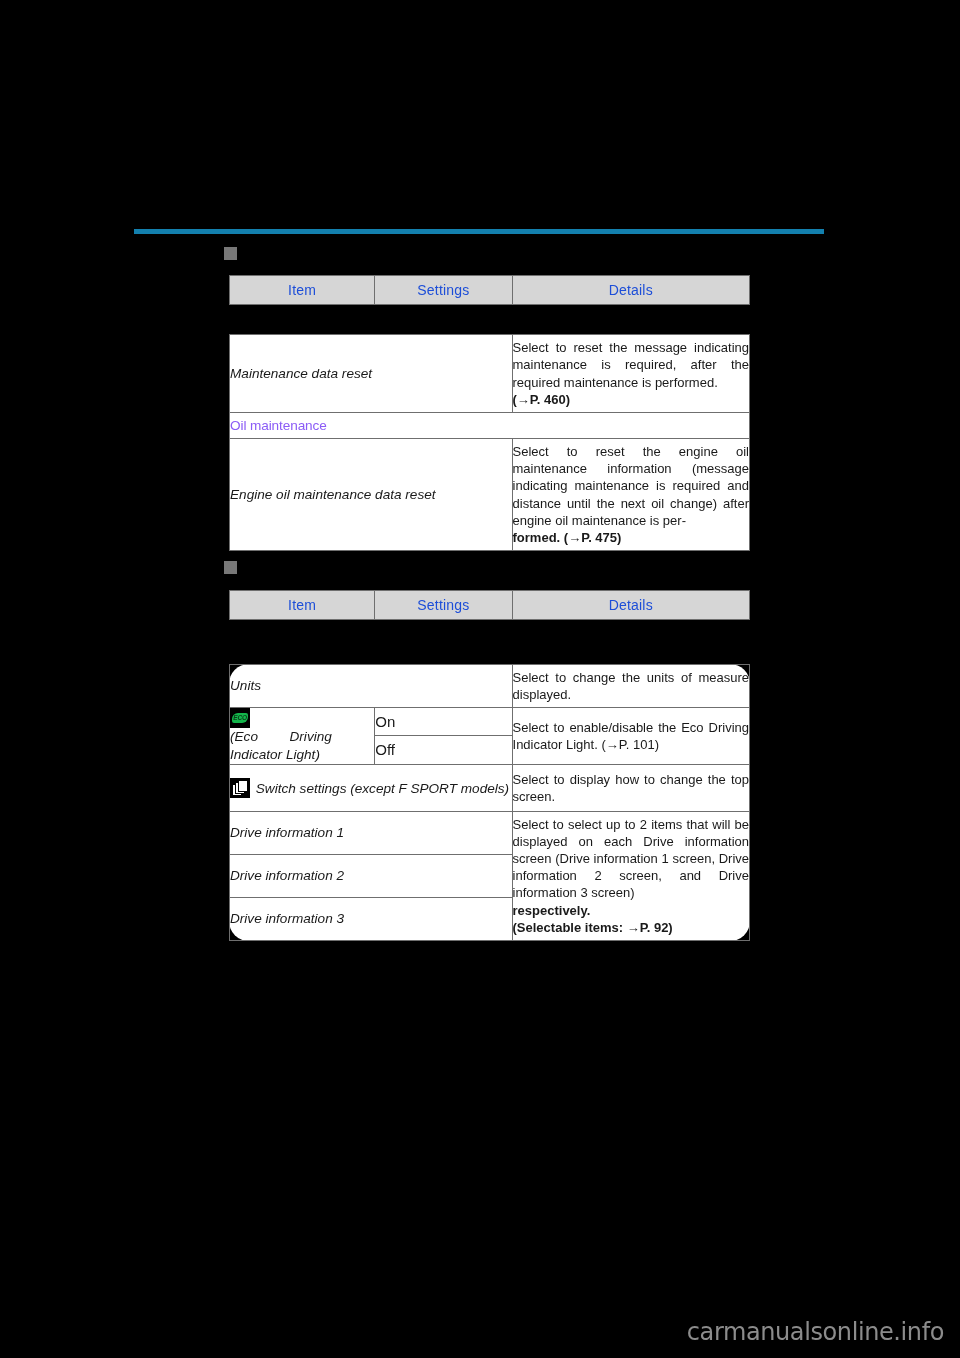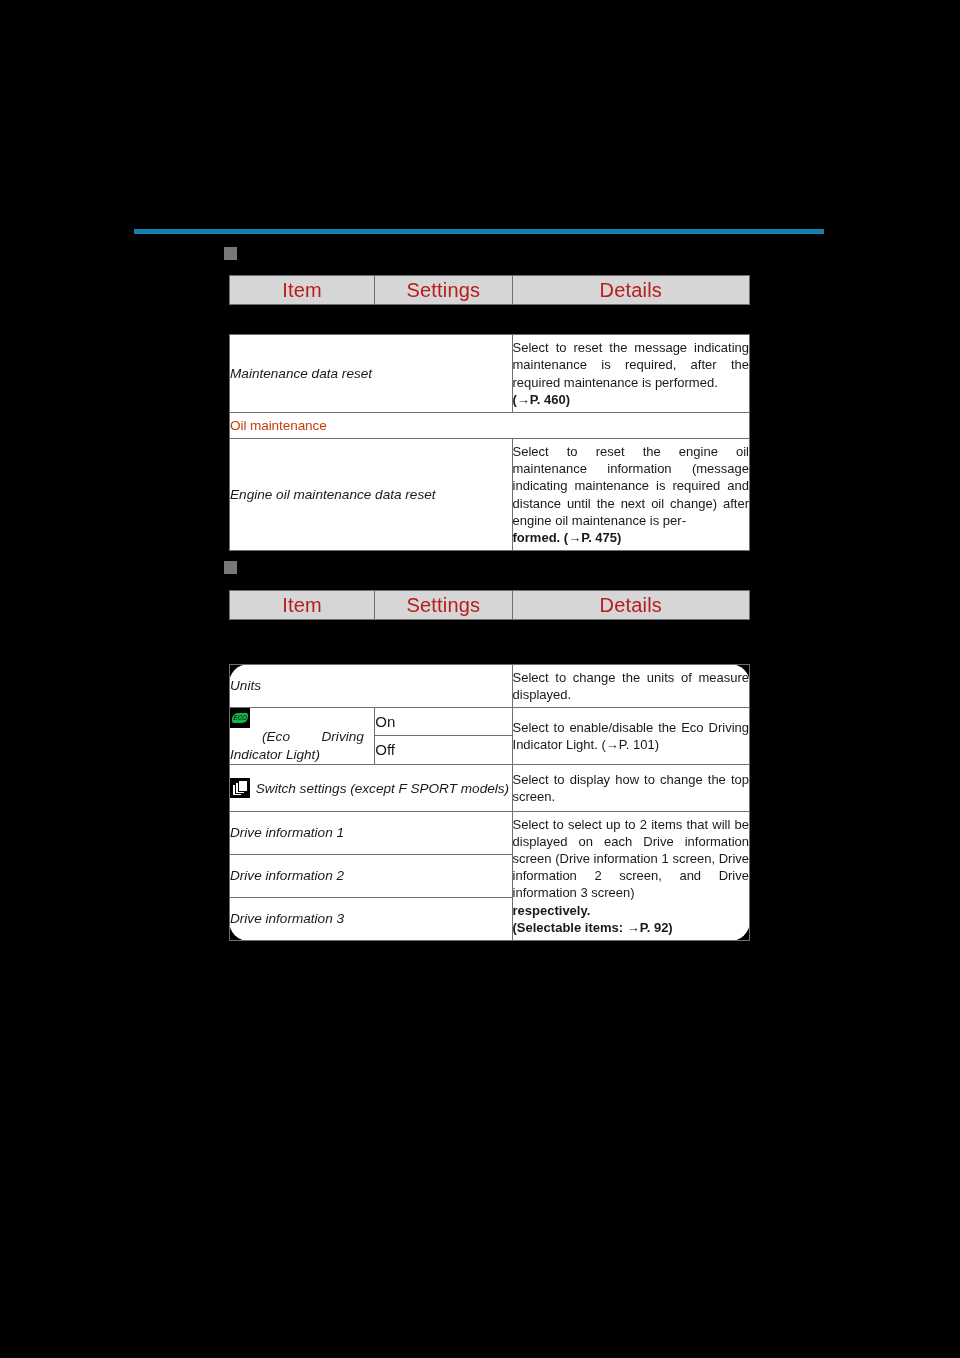--- a/index.html
+++ b/index.html
@@ -61,23 +61,23 @@
 
   
   .hdr-tbl {
     width: 521px;
     background: #d6d6d6;
   }
   .hdr-tbl th {
     background: #d6d6d6;
     text-align: center;
     height: 28px;
-    font-size: 20px;
+    font-size: 14px;
     letter-spacing: 0.2px;
-    color: #b91c1c;
+    color: #1d4ed8;
   }
   .hdr-tbl.t1 { left: 229px; top: 275px; }
   .hdr-tbl.t2 { left: 229px; top: 590px; }
 
   
   .body-tbl { width: 521px; }
   .body-tbl.b1 { left: 229px; top: 334px; }
   .body-tbl.b2 { left: 229px; top: 664px; border-radius: 20px; }
 
   .cell-item {
@@ -100,21 +100,21 @@
     text-align: justify;
     text-justify: inter-word;
     color: #1a1a1a;
     vertical-align: top;
   }
   .cell-details .last-line { text-align: left; font-weight: bold; }
   .cell-span-bold {
     padding: 5px 7px;
     font-size: 13.6px;
     font-weight: bold;
-    color: #c2410c;
+    color: #8b5cf6;
     letter-spacing: -0.1px;
   }
 
   .col-item    { width: 145px; }
   .col-setting { width: 137px; }
   .col-details { width: 237px; }
 
   
   .col-item-wide { width: 282px; }
 
@@ -247,21 +247,21 @@
         <tr style="height: 43px;">
       <td class="cell-item" colspan="2">Units</td>
       <td class="cell-details">Select to change the units of measure displayed.</td>
     </tr>
 
     <tr style="height: 27px;">
       <td class="cell-item" rowspan="2">
         <span class="ico ico-eco">
           <span class="eco-txt">ECO</span>
         </span>
-        <span style="display:inline-block;width:100%;text-align:justify;padding-left:32px;">
+        <span style="display:inline-block;width:100%;text-align:justify;">
           <span>(Eco</span>
           <span style="display:inline-block;width:24px;"></span>
           <span>Driving</span>
         </span>
         <span style="display:block;">Indicator Light)</span>
       </td>
       <td class="cell-setting">On</td>
       <td class="cell-details" rowspan="2">Select to enable/disable the Eco Driving Indicator Light. (→P. 101)</td>
     </tr>
     <tr style="height: 27px;">
@@ -288,14 +288,15 @@
     </tr>
     <tr style="height: 43px;">
       <td class="cell-item" colspan="2">Drive information 2</td>
     </tr>
     <tr style="height: 43px;">
       <td class="cell-item" colspan="2">Drive information 3</td>
     </tr>
   </tbody>
     </table>
 
+  <div class="watermark">carmanualsonline.info</div>
 
 </div>
 
 </body></html>

